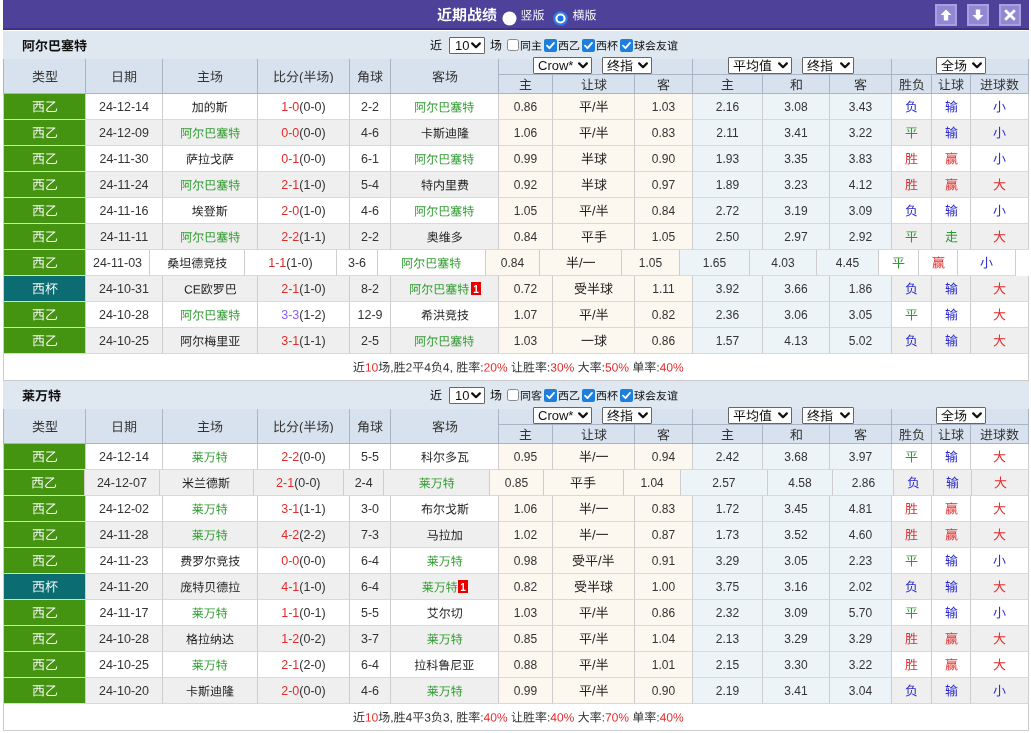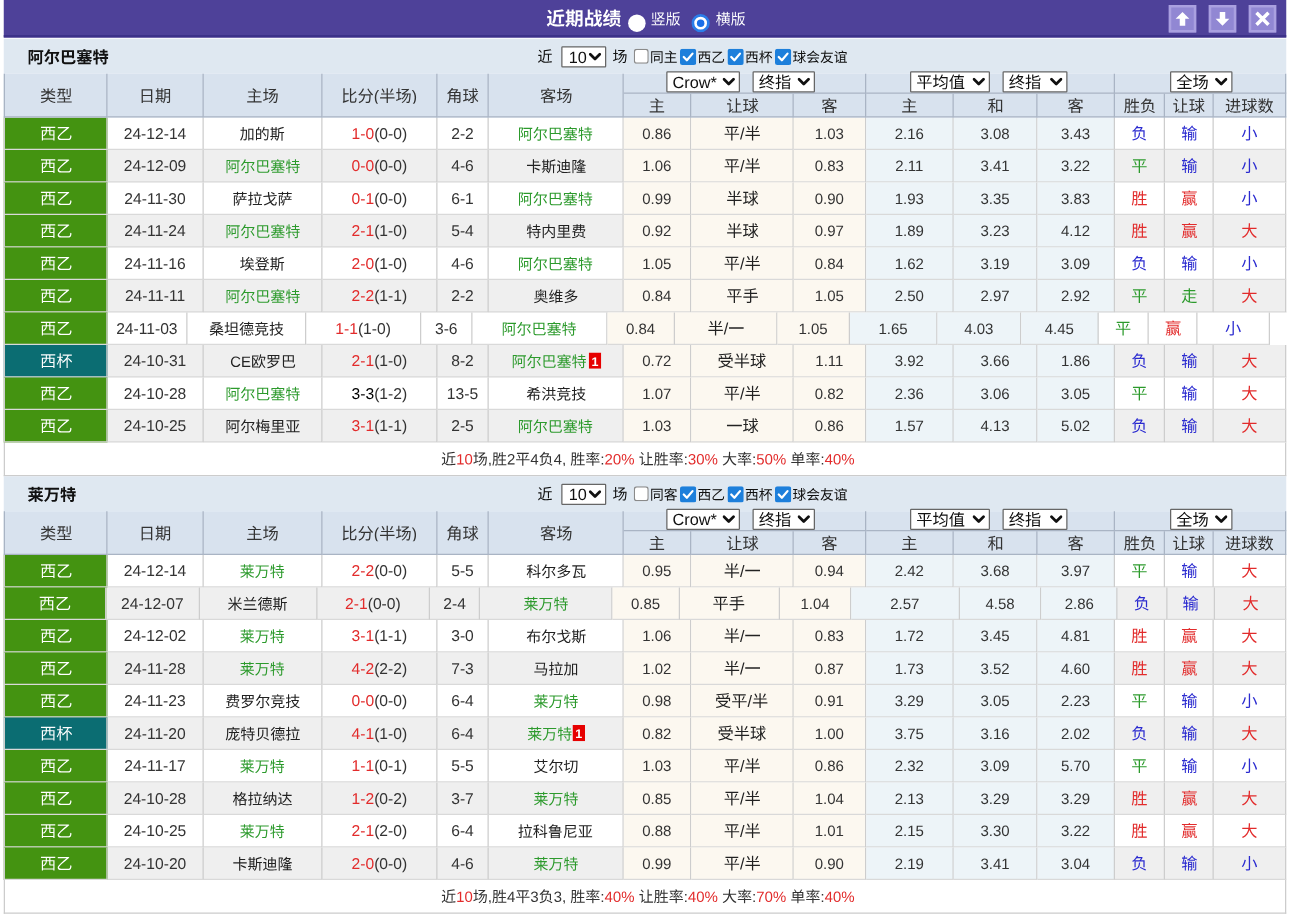--- a/index.html
+++ b/index.html
@@ -798,21 +798,21 @@
       <div class="c cr" style="width:82px">
         <svg width="29.6" height="13" viewBox="0 -880 2278 1000">
           <g fill="#222222">
             <use href="#g42"></use>
             <use href="#g54" x="1000"></use>
             <use href="#g30" x="1278"></use>
           </g>
         </svg>
       </div>
       <div class="c cr lt12" style="width:58px">0.84</div>
-      <div class="c av lt12" style="width:70px">1.62</div>
+      <div class="c av lt12" style="width:70px">2.72</div>
       <div class="c av lt12" style="width:67px">3.19</div>
       <div class="c av lt12" style="width:62px">3.09</div>
       <div class="c" style="width:40px">
         <svg width="13.0" height="13" viewBox="0 -880 1000 1000">
           <g fill="#2b2bd0">
             <use href="#g37"></use>
           </g>
         </svg>
       </div>
       <div class="c" style="width:39px">
@@ -1065,24 +1065,24 @@
           <g fill="#2c9a2c">
             <use href="#g49"></use>
             <use href="#g50" x="1000"></use>
             <use href="#g51" x="2000"></use>
             <use href="#g52" x="3000"></use>
             <use href="#g53" x="4000"></use>
           </g>
         </svg>
       </div>
       <div class="c lt13" style="width:92px">
-        <span style="color:#000000">3-3</span>
+        <span style="color:#8b5cf6">3-3</span>
         <span>(1-2)</span>
       </div>
-      <div class="c lt13" style="width:41px">13-5</div>
+      <div class="c lt13" style="width:41px">12-9</div>
       <div class="c" style="width:108px">
         <svg width="50.0" height="12" viewBox="0 -880 4000 1000">
           <g fill="#222222">
             <use href="#g86"></use>
             <use href="#g87" x="1000"></use>
             <use href="#g78" x="2000"></use>
             <use href="#g79" x="3000"></use>
           </g>
         </svg>
       </div>

